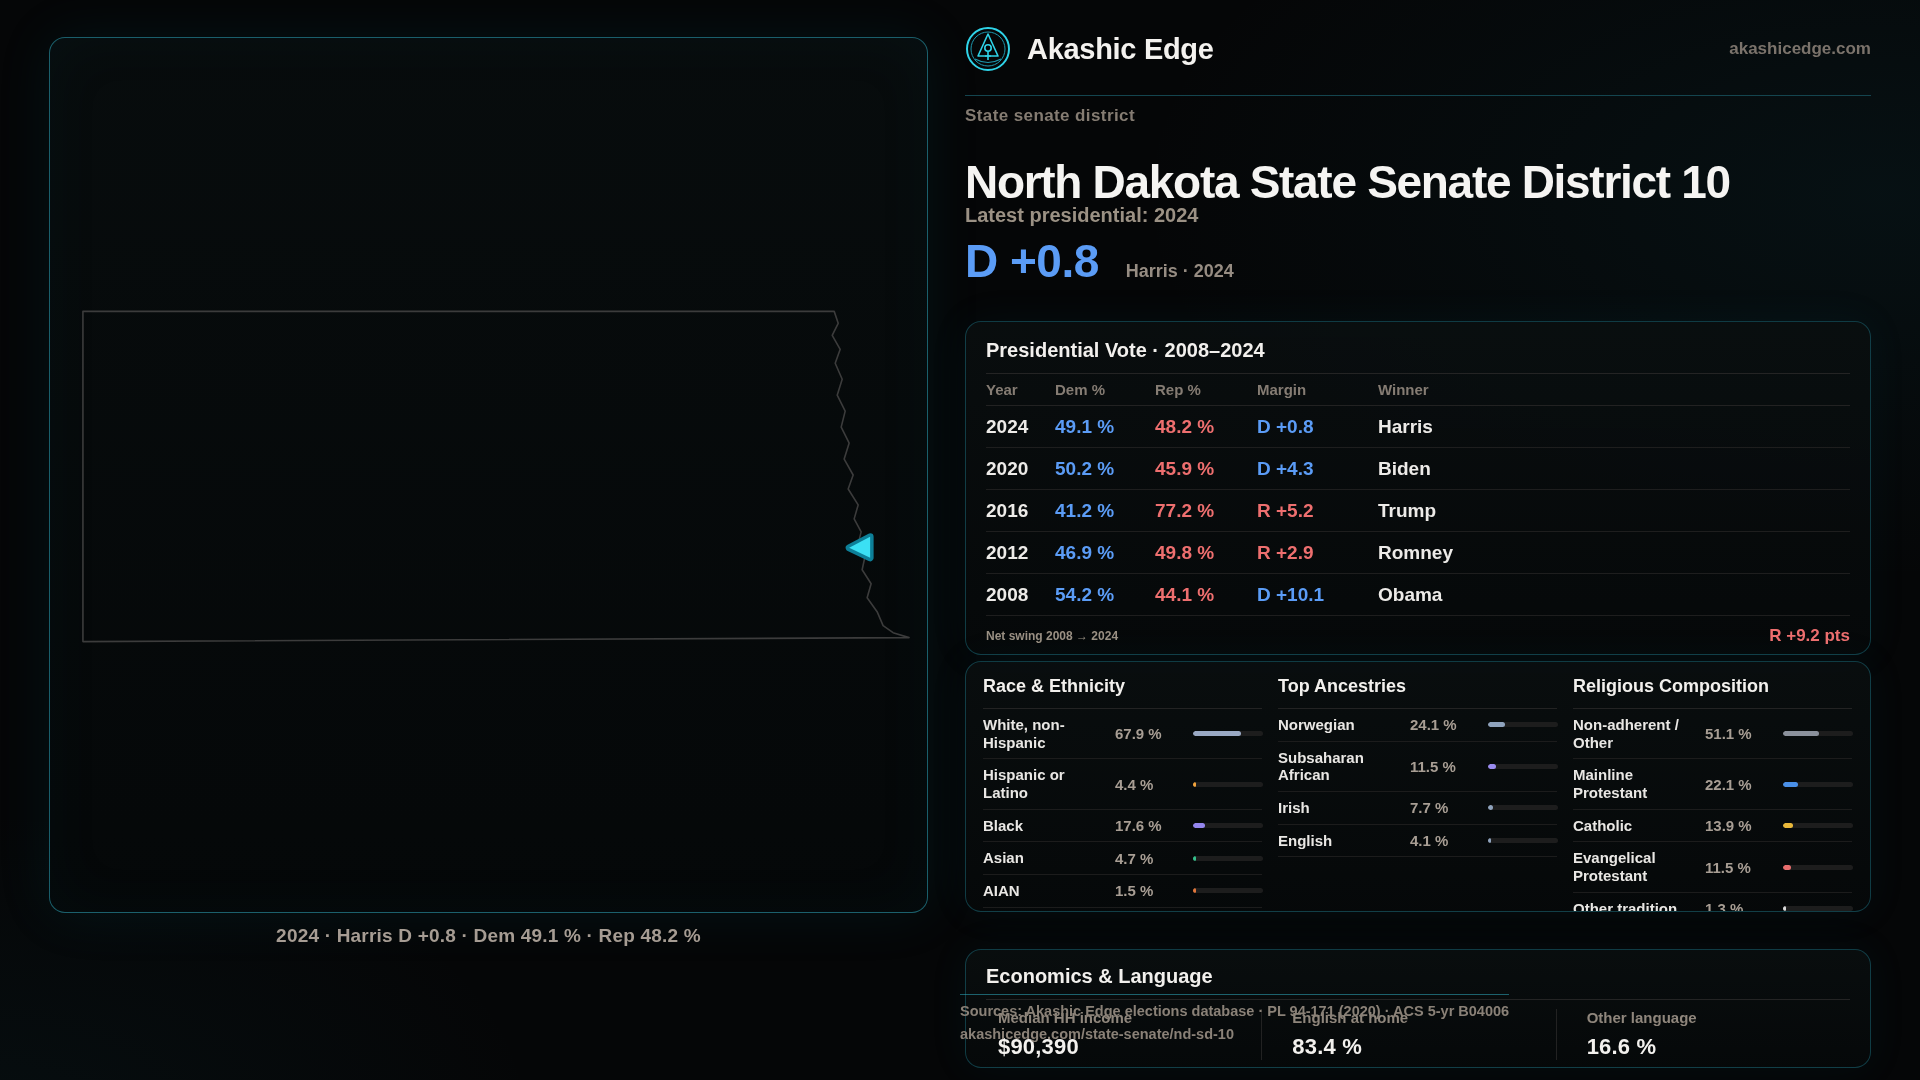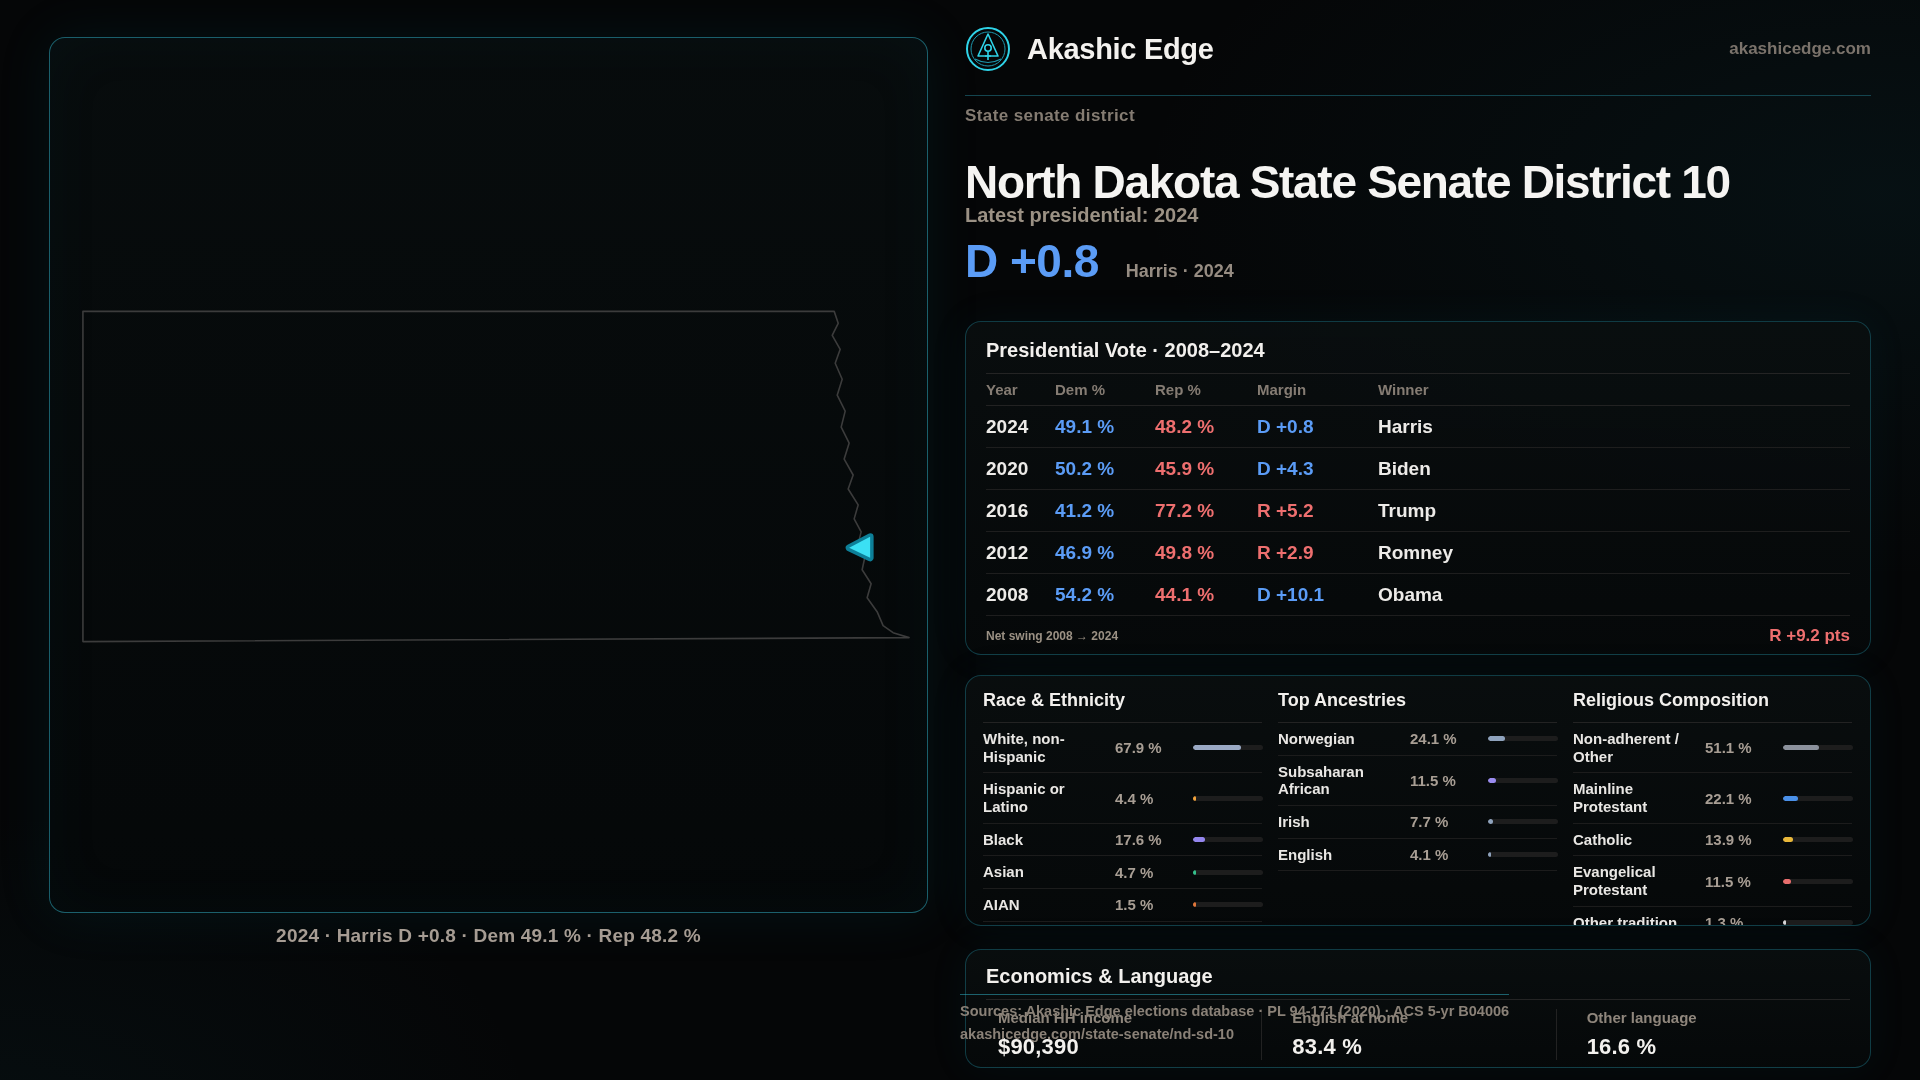--- a/index.html
+++ b/index.html
@@ -68,21 +68,21 @@
   .cell-year, .cell-winner { color:#edebe8; }
   .val-D { color:#5b9cf6; }
   .val-R { color:#ee6f6f; }
   .dem-text { color:#5b9cf6; }
   .rep-text { color:#ee6f6f; }
   .net-swing { display:flex; align-items:center; justify-content:space-between; height:40px; }
   .net-swing-label { font-size:12px; font-weight:bold; color:#9b9184; }
   .net-swing-value { font-size:17px; font-weight:bold; color:#ee6f6f; }
 
   
-  .demo-panel { top:675px; height:251px; padding:14px 18px 8px 17px; display:grid; grid-template-columns:1fr 1fr 1fr; column-gap:16px; overflow:hidden; }
+  .demo-panel { top:661px; height:251px; padding:14px 18px 8px 17px; display:grid; grid-template-columns:1fr 1fr 1fr; column-gap:16px; overflow:hidden; }
   .demo-col { min-width:0; }
   .demo-col .panel-title { font-size:18px; padding-bottom:11px; border-bottom:1px solid #232323; }
   .demo-row {
     display:grid; grid-template-columns:126px 72px 70px; align-items:center;
     padding:7px 0; border-bottom:1px solid #1c1c1c; column-gap:6px;
   }
   .demo-label { font-size:15px; font-weight:bold; color:#e9e7e4; line-height:1.18; white-space:pre-line; }
   .demo-value { font-size:15px; font-weight:bold; color:#a89e94; }
   .bar-track { width:70px; height:5px; border-radius:3px; background:#1d1d1d; position:relative; overflow:hidden; }
   .bar-fill { position:absolute; left:0; top:0; height:5px; border-radius:3px; }

